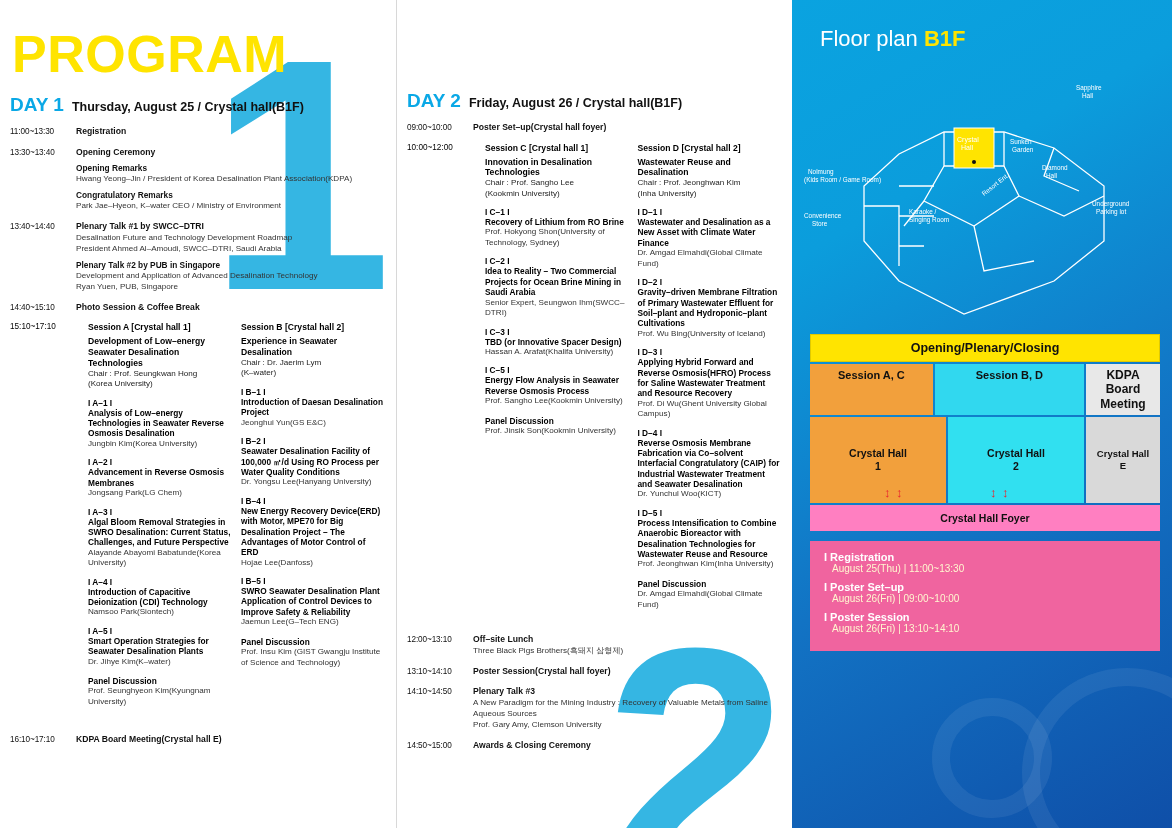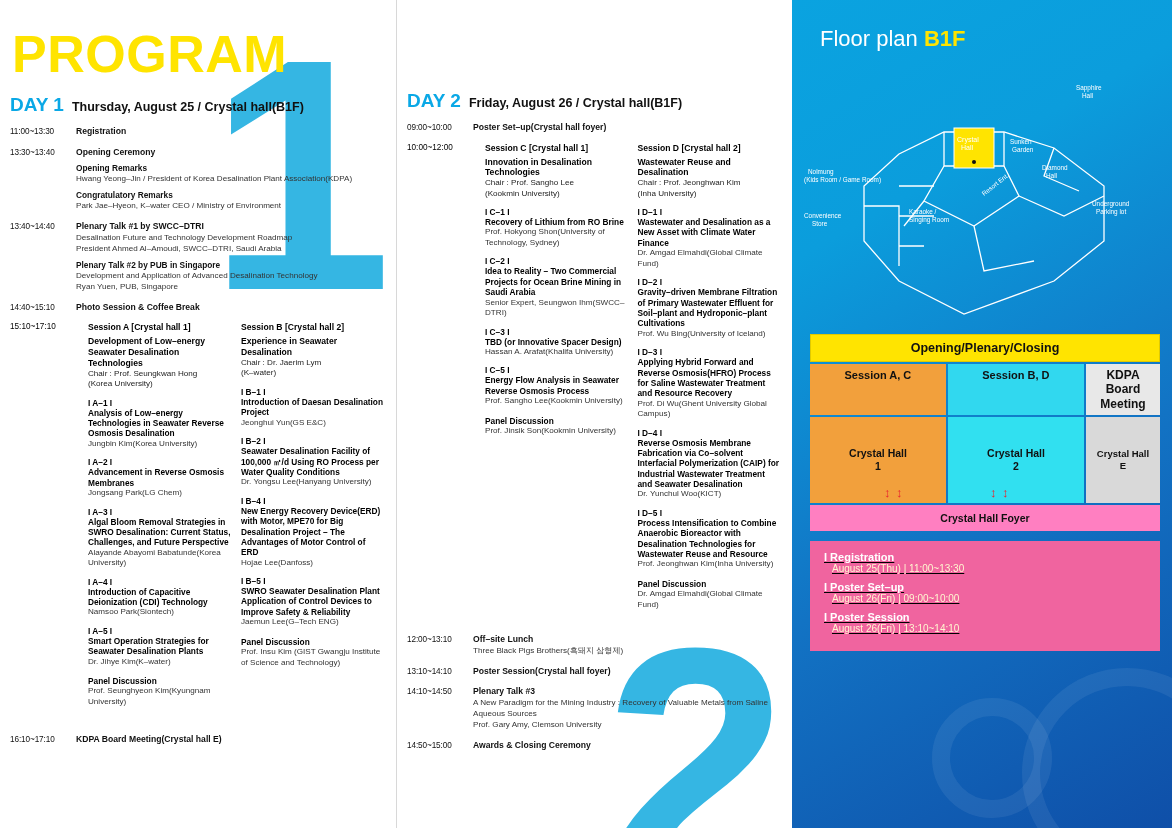--- a/index.html
+++ b/index.html
@@ -63,36 +63,36 @@
   .fp-title b { color:#ffe400; font-weight:700; }
 
   .map { position:relative; margin:14px 10px 0 12px; height:260px; }
   .map svg { display:block; }
 
   .legend { margin:8px 12px 0 18px; }
   .legend-top { background:#ffe400; color:#111; font-weight:700; font-size:12.5px;
     text-align:center; padding:6px 0; border:1px solid #e0c900; }
   .legend-row2 { display:flex; margin-top:2px; gap:2px; }
   .lr2-a { flex:1 1 auto; background:#f2a03c; color:#111; font-weight:700; font-size:11px; text-align:center; padding:5px 0;}
-  .lr2-b { flex:1 1 auto; background:#31d8ef; color:#111; font-weight:700; font-size:11px; text-align:center; padding:5px 0;}
+  .lr2-b { flex:1 1 auto; background:#31d8ef; color:#111; font-weight:700; font-size:11px; text-align:center; padding:5px 13px;}
   .lr2-c { width:74px; background:#e8e8e8; color:#111; font-weight:700; font-size:12px; text-align:center; padding:4px 0; line-height:1.2;}
 
   .halls { display:flex; gap:2px; margin-top:2px; height:86px; }
   .hall { display:flex; align-items:center; justify-content:center; text-align:center;
     font-weight:700; font-size:10.5px; color:#111; line-height:1.3; }
   .h1 { flex:1 1 auto; background:#f2a03c; }
   .h2 { flex:1 1 auto; background:#31e0f0; }
   .h3 { width:74px; background:#d9d9d9; font-size:9.5px; }
 
   .foyer { margin-top:2px; background:#ff7fc1; color:#111; font-weight:700;
     font-size:10.5px; text-align:center; padding:7px 0; position:relative; }
   .arrow { position:absolute; top:-20px; color:#e8262f; font-size:13px; font-weight:700; }
 
   .info { margin:10px 12px 0 18px; background:#f0649f; padding:10px 14px; }
-  .info-item { margin-bottom:7px;text-decoration:underline; }
+  .info-item { margin-bottom:7px; }
   .info-t { color:#ffffff; font-size:11px; font-weight:700; }
   .info-d { color:#fff8d0; font-size:10px; padding-left:8px; }
 
   .gear { position:absolute; border:18px solid rgba(255,255,255,0.07); border-radius:50%; }
   .g1 { width:210px; height:210px; right:-60px; bottom:-50px; }
   .g2 { width:120px; height:120px; right:120px; bottom:10px; }
 </style>
 </head>
 <body>
 
@@ -301,21 +301,21 @@
               <div class="item-title">Gravity–driven Membrane Filtration of Primary Wastewater Effluent for Soil–plant and Hydroponic–plant Cultivations</div>
               <div class="item-auth">Prof. Wu Bing(University of Iceland)</div>
             </div>
             <div class="item">
               <div class="item-code">I D–3 I</div>
               <div class="item-title">Applying Hybrid Forward and Reverse Osmosis(HFRO) Process for Saline Wastewater Treatment and Resource Recovery</div>
               <div class="item-auth">Prof. Di Wu(Ghent University Global Campus)</div>
             </div>
             <div class="item">
               <div class="item-code">I D–4 I</div>
-              <div class="item-title">Reverse Osmosis Membrane Fabrication via Co–solvent Interfacial Polymerization (CAIP) for Industrial Wastewater Treatment and Seawater Desalination</div>
+              <div class="item-title">Reverse Osmosis Membrane Fabrication via Co–solvent Interfacial Congratulatory (CAIP) for Industrial Wastewater Treatment and Seawater Desalination</div>
               <div class="item-auth">Dr. Yunchul Woo(KICT)</div>
             </div>
             <div class="item">
               <div class="item-code">I D–5 I</div>
               <div class="item-title">Process Intensification to Combine Anaerobic Bioreactor with Desalination Technologies for Wastewater Reuse and Resource</div>
               <div class="item-auth">Prof. Jeonghwan Kim(Inha University)</div>
             </div>
             <div class="panel">
               <div class="item-title">Panel Discussion</div>
               <div class="item-auth">Dr. Amgad Elmahdi(Global Climate Fund)</div>

